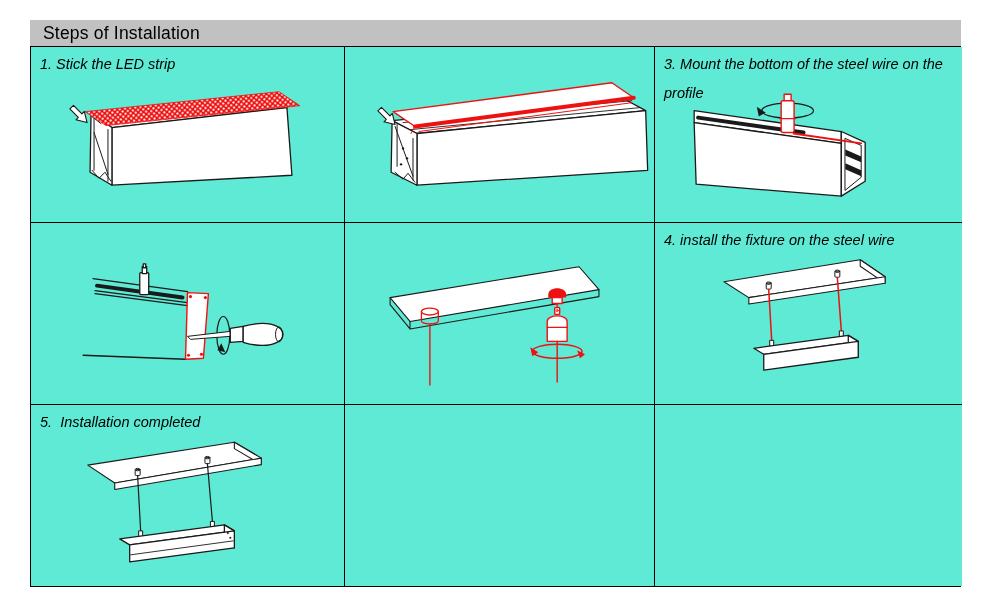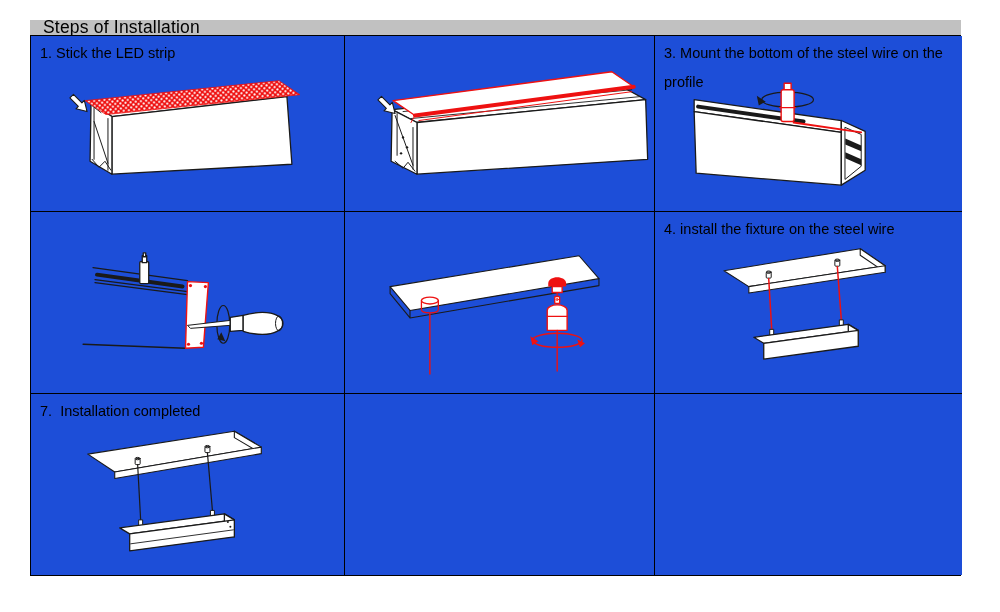--- a/index.html
+++ b/index.html
@@ -7,33 +7,33 @@
     --accent:#ee1111;
     --header-bg:#c1c1c1;
   }
   html,body{margin:0;padding:0;background:#ffffff;}
   body{
     width:1000px;height:612px;position:relative;
     font-family:"Liberation Sans", sans-serif;color:#000;
   }
   .sheet{position:absolute;left:30px;top:20px;width:931px;}
   .table-header{
-    height:15px;background:var(--header-bg);
+    height:26px;background:var(--header-bg);
     display:flex;align-items:center;padding-left:13px;box-sizing:border-box;
   }
   .table-title{font-size:17.5px;letter-spacing:.2px;}
   .grid{
     display:grid;
     grid-template-columns:314px 310px 307px;
     grid-template-rows:176px 182px 181px;
     border:1px solid #000;box-sizing:border-box;
   }
   .cell{
     position:relative;border-right:1px solid #000;border-bottom:1px solid #000;
-    overflow:hidden;background:#1d4ed8;
+    overflow:hidden;background:#5eead4;font-style:italic;
   }
   .cell.last-col{border-right:none;}
   .cell.last-row{border-bottom:none;}
   .step-label{
     position:absolute;top:3px;left:9px;right:6px;
     font-size:14.5px;line-height:29px;white-space:pre-wrap;z-index:2;
   }
   .illu{position:absolute;inset:0;width:100%;height:100%;z-index:1;}
   
   .k  {stroke:var(--ink);fill:none;stroke-width:1.3;stroke-linejoin:round;stroke-linecap:round;}
@@ -203,21 +203,21 @@
           <rect class="kw" style="stroke-width:1" x="114" y="118" width="4" height="6"></rect>
           <rect class="kw" style="stroke-width:1" x="184" y="108.5" width="4" height="6"></rect>
           <polygon class="kw" points="98,126 193,113 203,119 108,132"></polygon>
           <polygon class="kw" points="193,113 203,119 203,135 193,129"></polygon>
           <polygon class="kw" points="108,132 203,119 203,135 108,148"></polygon>
         </g>
       </svg>
     </div>
 
     <div class="cell last-row">
-      <div class="step-label">7.  Installation completed</div>
+      <div class="step-label">5.  Installation completed</div>
       <svg class="illu" viewBox="0 0 314 181">
         <g>
           <polygon class="kw" style="stroke-width:1.1" points="57,60 204,37 231,53 84,78"></polygon>
           <polygon class="kw" style="stroke-width:1.1" points="204,37 231,53 231,59.5 204,43.5"></polygon>
           <polygon class="kw" style="stroke-width:1.1" points="84,78 231,53 231,59.5 84,84.5"></polygon>
         </g>
         <g>
           <rect class="kw" style="stroke-width:1" x="104.5" y="64.5" width="5" height="6" rx="1"></rect>
           <ellipse class="k" style="stroke-width:1" cx="107" cy="64.5" rx="2.5" ry="1.2"></ellipse>
           <rect class="kw" style="stroke-width:1" x="174.5" y="52.5" width="5" height="6" rx="1"></rect>

